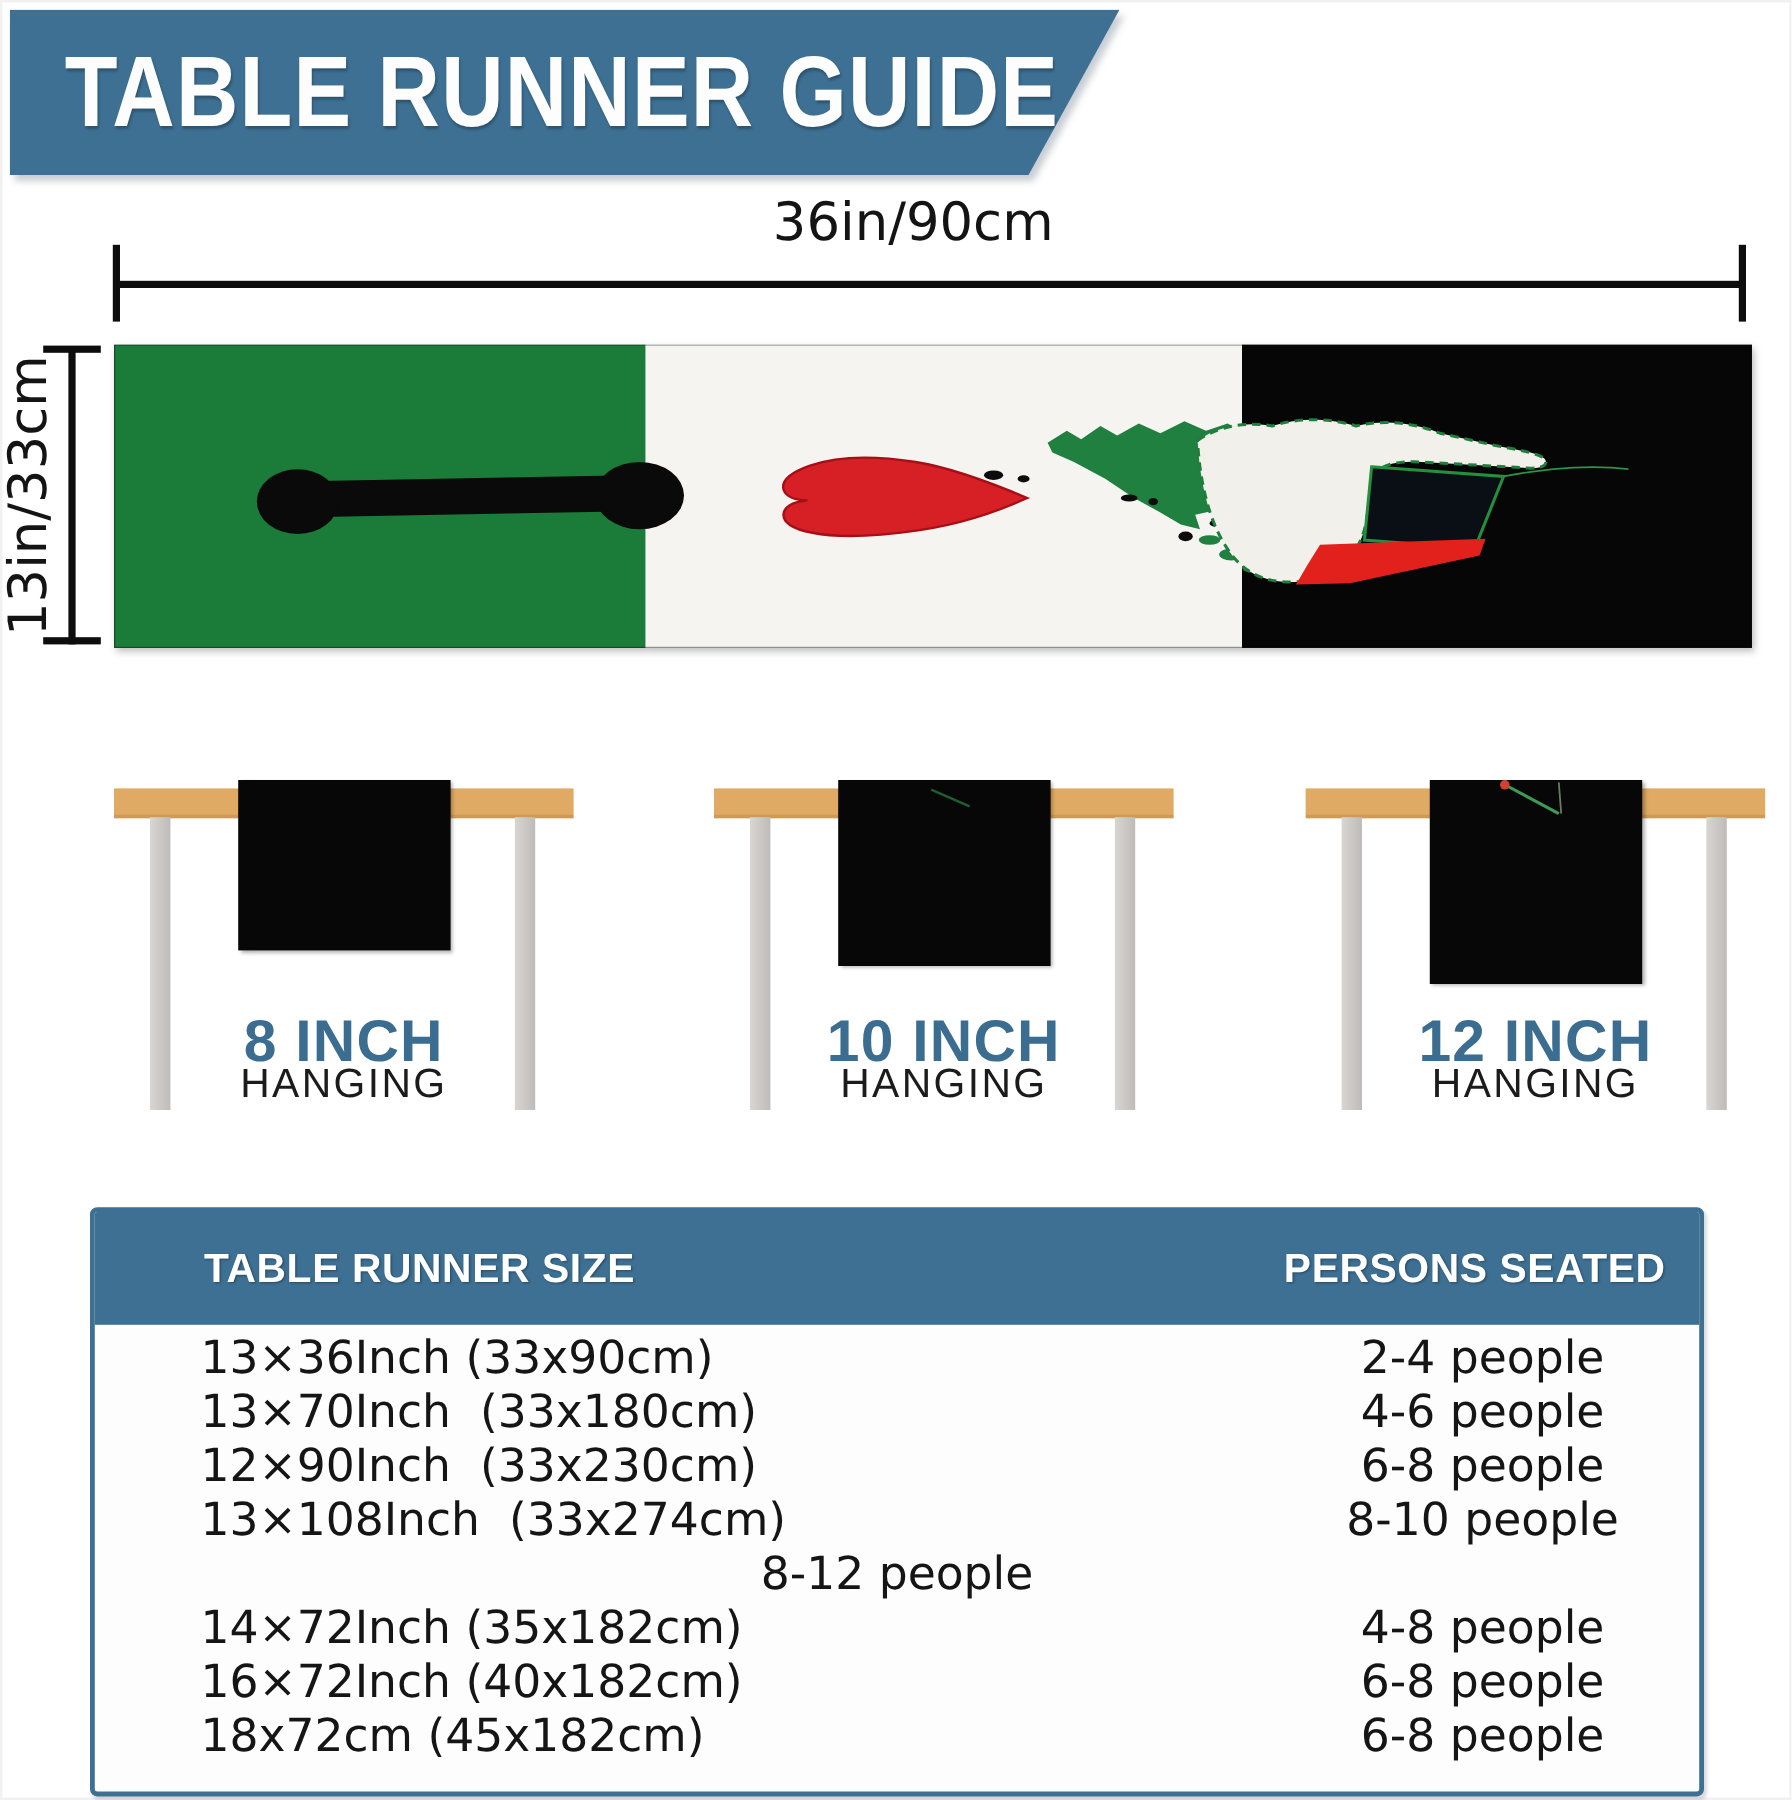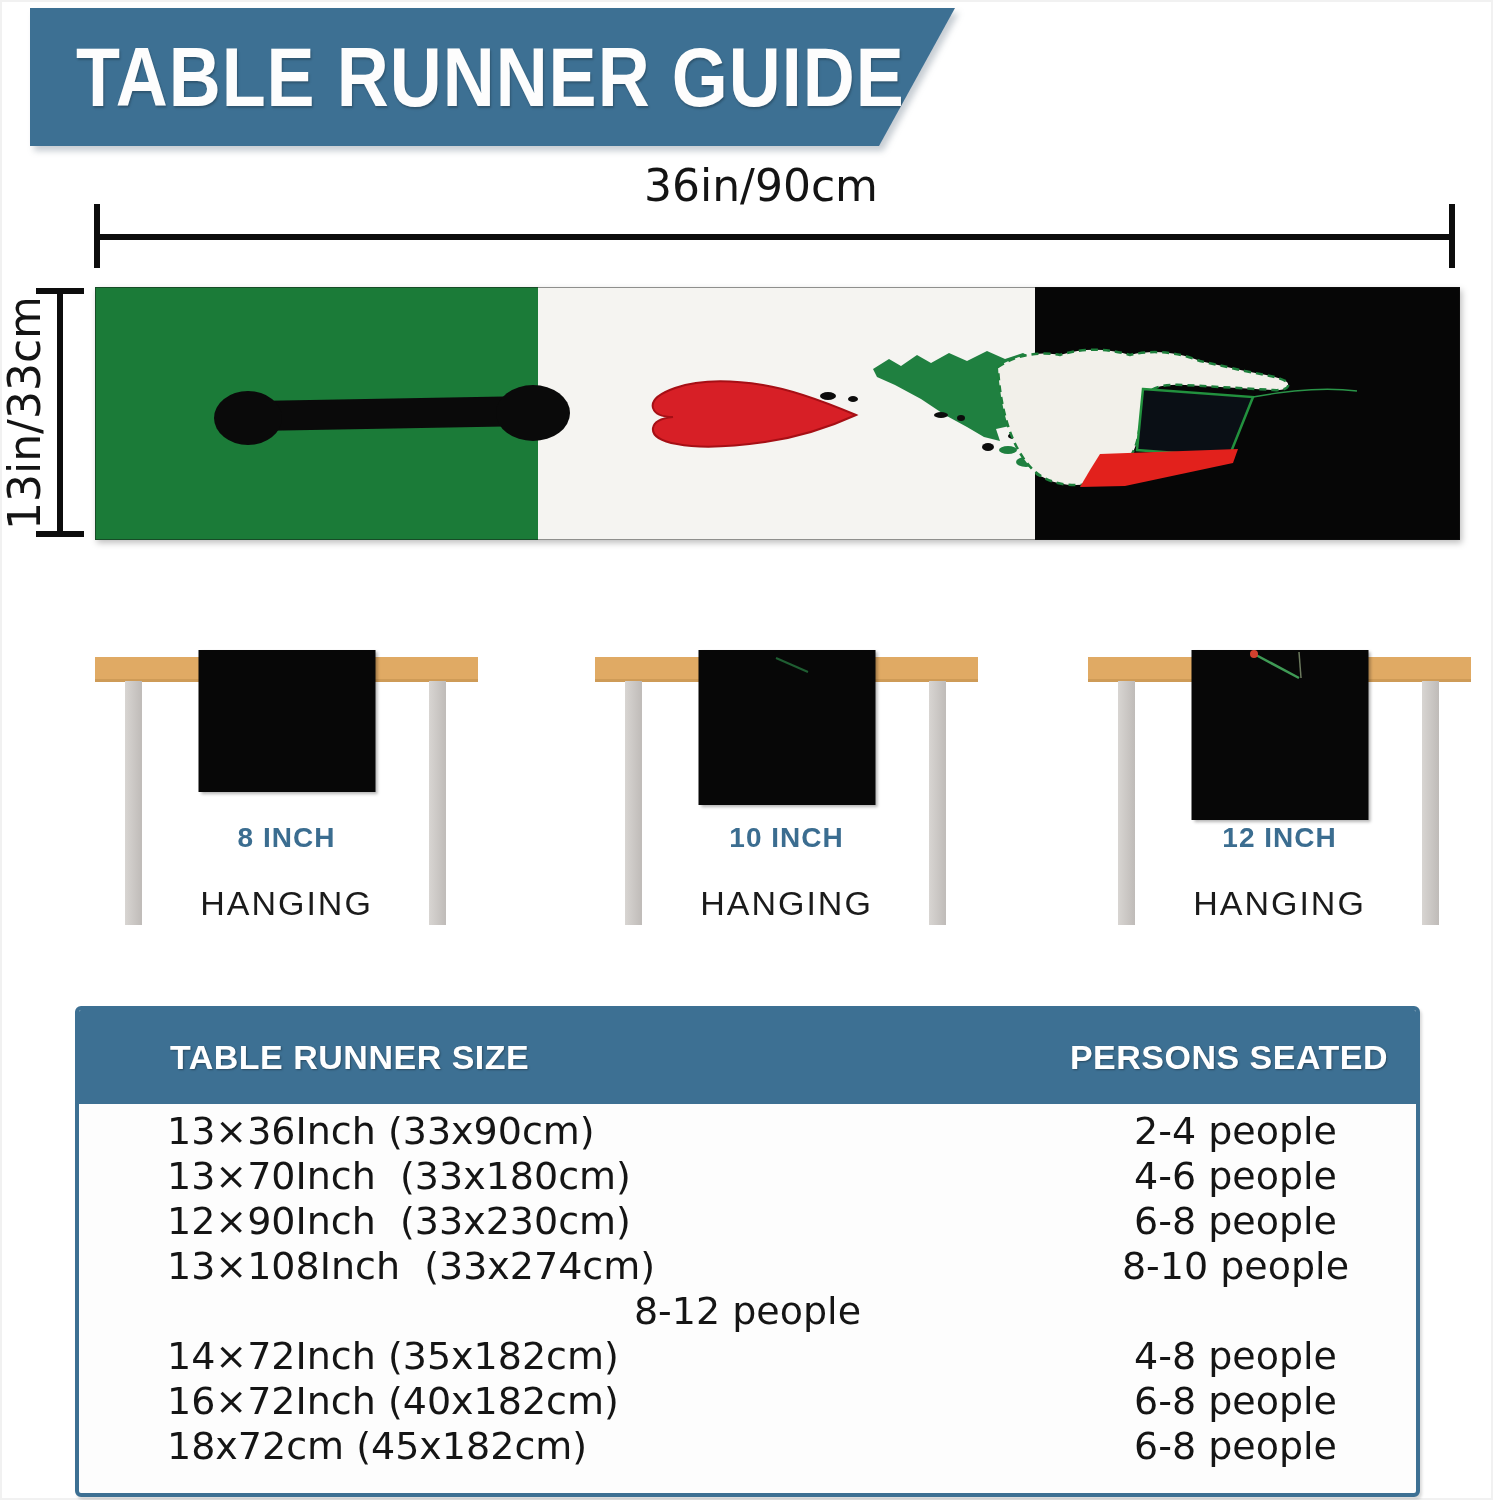--- a/index.html
+++ b/index.html
@@ -2,21 +2,21 @@
 <html><head>
 <meta charset="utf-8">
 <style>
   html,body{margin:0;padding:0;background:#ffffff;}
   .canvas{
     position:relative;width:1493px;height:1500px;background:#ffffff;overflow:hidden;
     font-family:"Liberation Sans", sans-serif;color:#111;
     box-shadow:inset 0 0 0 2px #f1f1f1;
   }
   
-  .banner-wrap{position:absolute;left:8px;top:8px;filter:drop-shadow(4px 5px 3px rgba(70,90,110,.30));margin-left:22px;}
+  .banner-wrap{position:absolute;left:8px;top:8px;filter:drop-shadow(4px 5px 3px rgba(70,90,110,.30));}
   .banner{
     width:925px;height:138px;background:#3d7093;
     clip-path:polygon(0 0,100% 0,calc(100% - 76px) 100%,0 100%);
     display:flex;align-items:center;
   }
   .banner h1{
     margin:0;padding-left:46px;font-size:72px;font-weight:800;color:#fdfdfd;
     letter-spacing:1px;transform:scaleY(1.16);transform-origin:0 50%;
     text-shadow:1px 2px 2px rgba(0,0,0,.25);white-space:nowrap;
   }
@@ -37,22 +37,22 @@
     box-shadow:inset 0 -3px 0 rgba(130,90,30,.18);}
   .demo .leg{position:absolute;top:31px;width:17px;height:244px;
     background:linear-gradient(90deg,#d8d5d2,#bfbbb8);}
   .demo .leg.left{left:30px;}
   .demo .leg.right{right:32px;}
   .demo .drape{position:absolute;left:50%;transform:translateX(-50%);top:0;width:177px;background:#070707;
     box-shadow:2px 2px 3px rgba(0,0,0,.30);}
   .demo.d8  .drape{height:142px;}
   .demo.d10 .drape{height:155px;}
   .demo.d12 .drape{height:170px;}
-  .demo .inch{position:absolute;left:0;top:172px;width:100%;
-    font-size:28px;font-weight:800;color:#3b6d90;letter-spacing:1px;}
+  .demo .inch{position:absolute;left:0;top:190px;width:100%;
+    font-size:49px;font-weight:800;color:#3b6d90;letter-spacing:1px;}
   .demo .hang{position:absolute;left:0;top:234px;width:100%;
     font-size:34px;font-weight:500;color:#1b1b1b;letter-spacing:2px;}
   .demo .pattern{position:absolute;left:50%;transform:translateX(-50%);top:0;}
   
   .panel{
     position:absolute;left:75px;top:1006px;width:1345px;height:491px;
     border:4px solid #3d7093;border-radius:6px;background:#fdfdfd;
     box-sizing:border-box;box-shadow:2px 3px 3px rgba(0,0,0,.15);overflow:hidden;
   }
   .panel-header{height:94px;background:#3d7093;display:flex;align-items:center;

